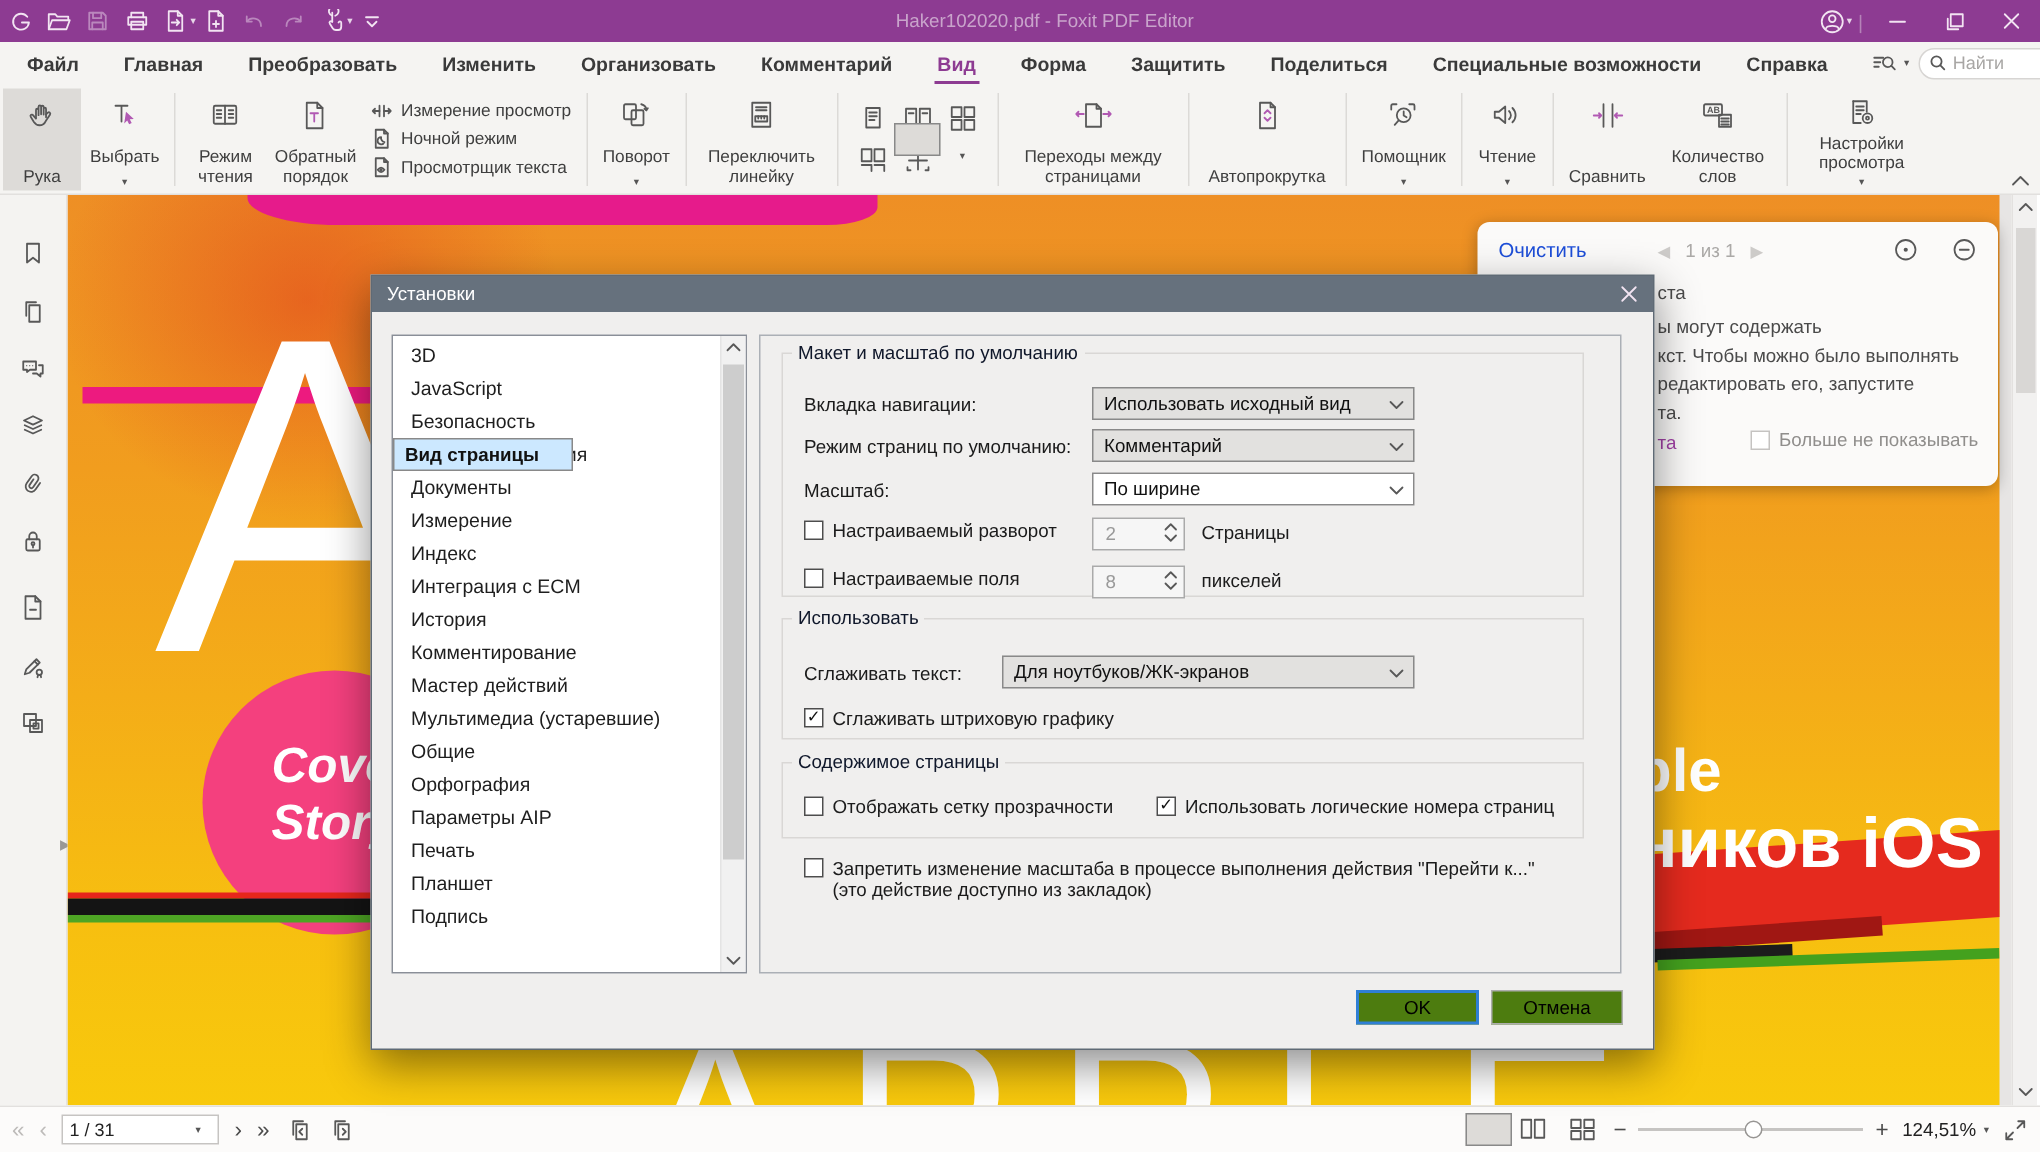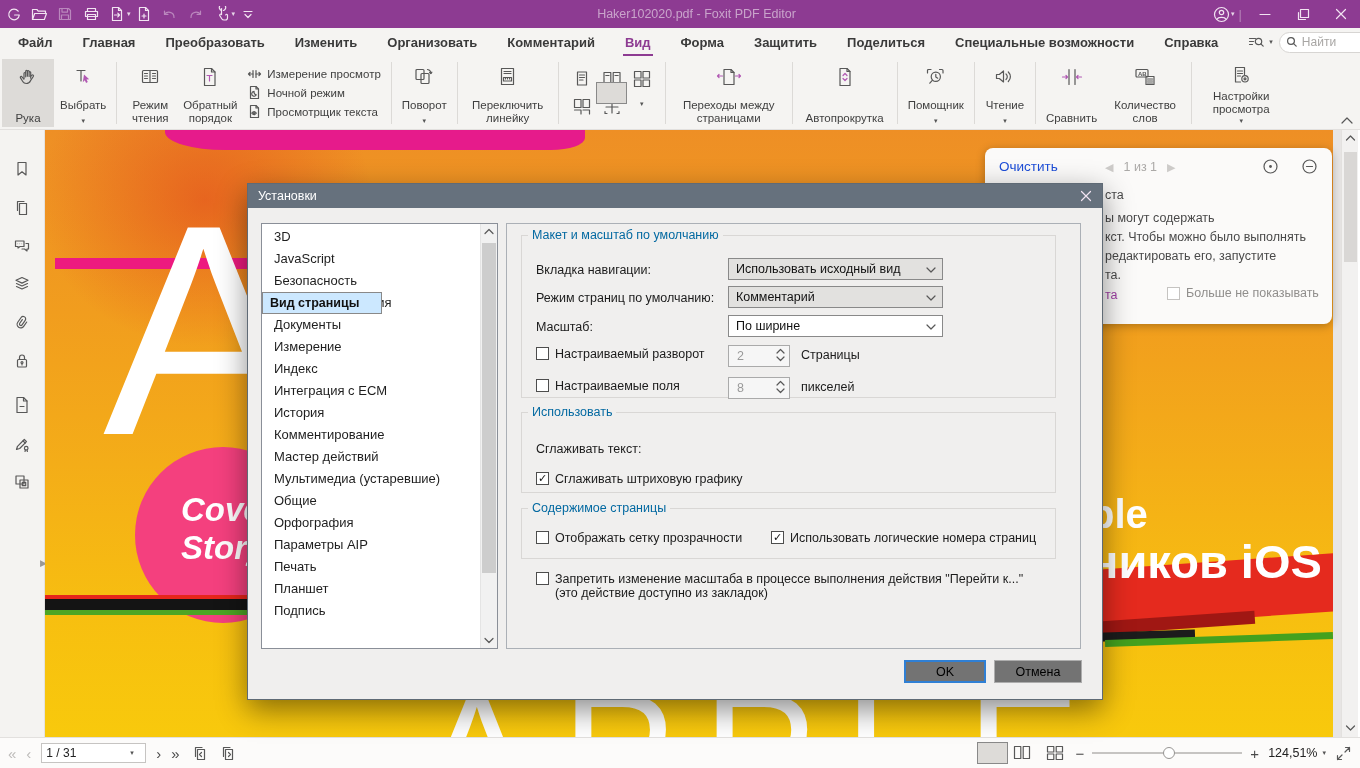--- a/index.html
+++ b/index.html
@@ -92,30 +92,30 @@
   .dialog { position:absolute; left:247px; top:183px; width:856px; height:517px; background:#f0efee; border:1px solid #5f6a75; box-shadow:0 10px 28px rgba(0,0,0,.45); z-index:20; font-size:12.5px; color:#1b1b1b; }
   .dlg-title { position:absolute; left:0; top:0; right:0; height:24px; background:#66717d; display:flex; align-items:center; padding:0 10px; color:#fff; font-size:12.5px; }
   .dlg-close { position:absolute; right:8px; top:4px; }
   .dlg-list { position:absolute; left:13px; top:39px; width:237px; height:426px; background:#fff; border:1px solid #8a8f98; }
   .dlg-item { height:22px; line-height:22px; padding-left:12px; font-size:13px; color:#1e1e1e; white-space:nowrap; }
   .dlg-item.sel { background:#cce8ff;font-weight:bold; }
   .lst-scroll { position:absolute; right:0; top:0; width:17px; height:100%; background:#f1f1f1; border-left:1px solid #e4e4e4; }
   .lst-thumb { position:absolute; left:1px; top:19px; width:14px; height:330px; background:#cdcdcd; }
   .dlg-panel { position:absolute; left:258px; top:39px; width:575px; height:426px; border:1px solid #abb0b6; }
   fieldset { position:absolute; border:1px solid #d9d7d5; }
-  legend { font-size:12.5px; padding:0 4px; margin-left:6px; color:#0369a1; }
+  legend { font-size:12.5px; padding:0 4px; margin-left:6px; color:#0f172a; }
   .lbl { position:absolute; white-space:nowrap; }
   .sel { position:absolute; height:22px; border:1px solid #898989; display:flex; align-items:center; padding:0 22px 0 7px; font-size:12.5px; color:#111; background:#e2e1df; }
   .sel.white { background:#fff; }
   .sel .chev { position:absolute; right:6px; top:8px; }
   .spin { position:absolute; width:62px; height:22px; border:1px solid #aaa; background:#f6f6f6; color:#9a9a9a; font-size:12.5px; display:flex; align-items:center; padding-left:8px; }
   .spin .arrows { position:absolute; right:4px; top:2px; display:flex; flex-direction:column; gap:2px; }
   .cb { width:13px; height:13px; border:1px solid #4d4d4d; background:#fff; display:inline-flex; align-items:center; justify-content:center; font-size:11px; line-height:11px; color:#111; flex:none; }
   .cbrow { position:absolute; display:flex; gap:6px; align-items:flex-start; white-space:nowrap; }
-  .btn { position:absolute; height:23px; background:#737373; border:1px solid #adadad; font-size:12.5px; display:flex; align-items:center; justify-content:center; font-family:"Liberation Sans",sans-serif; }
+  .btn { position:absolute; height:23px; background:#4d7c0f; border:1px solid #adadad; font-size:12.5px; display:flex; align-items:center; justify-content:center; font-family:"Liberation Sans",sans-serif; }
   .btn.default { border:2px solid #2f7fd4; }
 
   
   .statusbar { position:absolute; left:0; top:737px; width:1360px; height:31px; background:#fcfbfa; border-top:1px solid #e2e0de; display:flex; align-items:center; padding:0 8px; }
   .st-left { display:flex; align-items:center; gap:10px; }
   .st-nav { font-size:15px; color:#bdbbb9; }
   .st-nav.on { color:#4a4a4a; }
   .page-box { width:105px; height:20px; border:1px solid #c6c4c2; background:#fff; display:flex; align-items:center; padding:0 4px; }
   .page-box input { border:none; outline:none; width:84px; font-size:12px; color:#222; font-family:"Liberation Sans",sans-serif; }
   .page-box .car { font-size:7px; color:#555; }
@@ -730,20 +730,28 @@
           <path class="ic" d="M1 1l3.5 3.5L8 1"></path>
         </svg>
       </span>
   </div>
   <span class="lbl" style="left:553px; top:196px">пикселей</span>
 
   <fieldset style="left:273px; top:221px; width:535px; height:88px;">
     <legend>Использовать</legend>
   </fieldset>
   <span class="lbl" style="left:288px; top:258px">Сглаживать текст:</span>
+  <div class="sel" style="left:420px; top:253px; width:275px">
+    <span>Для ноутбуков/ЖК-экранов</span>
+    <span class="chev">
+        <svg width="10" height="6">
+          <path class="ic" d="M1 1l4 4 4-4"></path>
+        </svg>
+      </span>
+  </div>
   <span class="cbrow" style="left:288px; top:288px">
     <span class="cb">
         <span>✓</span>
       </span>
     <span>Сглаживать штриховую графику</span>
   </span>
 
   <fieldset style="left:273px; top:317px; width:535px; height:58px;">
     <legend>Содержимое страницы</legend>
   </fieldset>

